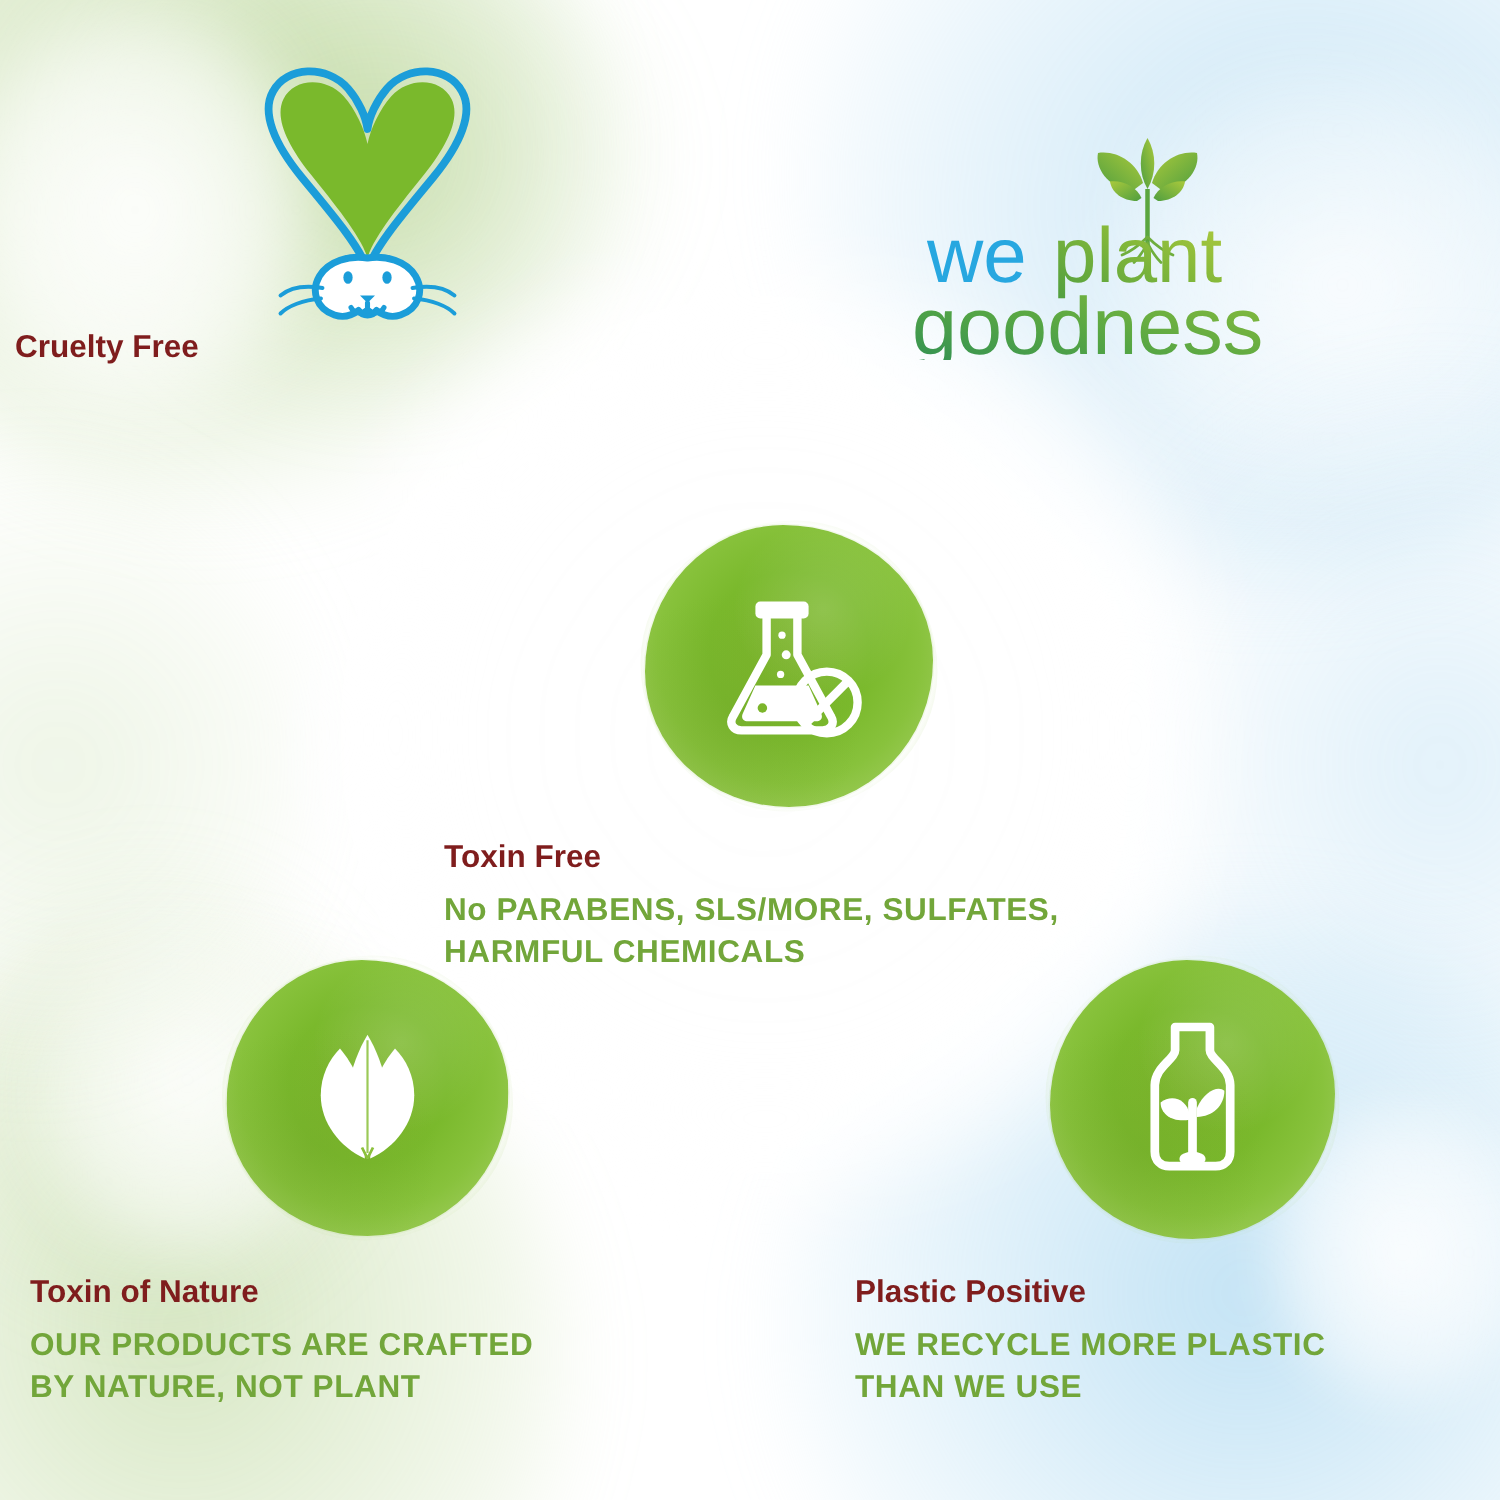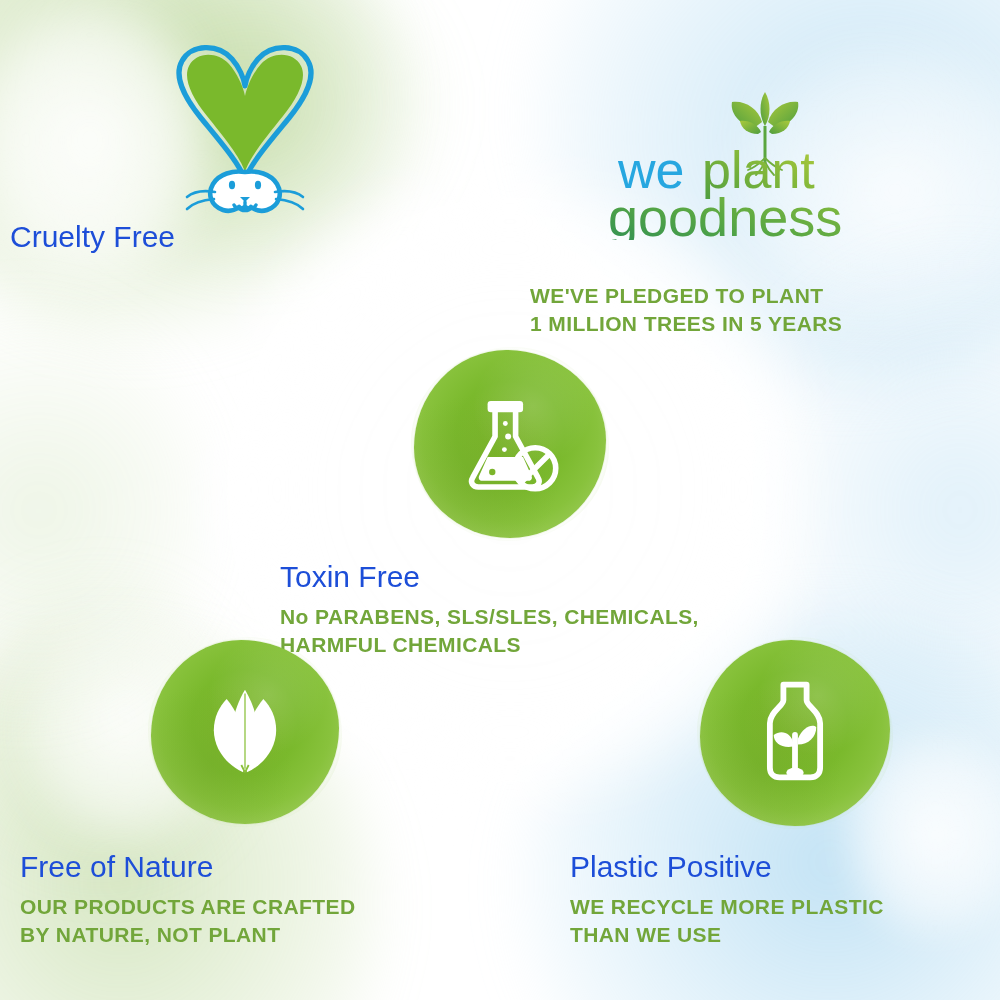--- a/index.html
+++ b/index.html
@@ -97,41 +97,41 @@
     background: radial-gradient(ellipse at 50% 50%, rgba(255,255,255,1) 0%, rgba(255,255,255,0.96) 55%, rgba(255,255,255,0) 88%);
     filter: blur(28px);
   }
 
   
   .panel {
     position: absolute;
     text-align: left;
   }
   .panel-title {
-    font-size: 30px;
-    font-weight: normal;
-    color: #1d4ed8;
+    font-size: 21px;
+    font-weight: bold;
+    color: #7f1d1d;
     letter-spacing: 0px;
     line-height: 1.1;
     margin: 0;
   }
   .panel-sub {
     font-size: 21px;
     font-weight: bold;
     color: #72a63a;
     letter-spacing: 0.4px;
     line-height: 1.32;
     margin: 10px 0 0 0;
     white-space: pre-line;
   }
 
   
   #panel-cruelty  { left: 10px;  top: 20px;  width: 470px; }
   #panel-plant    { left: 530px; top: 90px;  width: 460px; }
-  #panel-toxin    { left: 280px; top: 350px; width: 460px; }
+  #panel-toxin    { left: 296px; top: 350px; width: 460px; }
   #panel-nature   { left: 20px;  top: 640px; width: 450px; }
   #panel-plastic  { left: 570px; top: 640px; width: 450px; }
 
   .icon-wrap { display: block; margin: 0 auto; }
 
   
   .badge {
     position: relative;
     margin: 0 auto;
     display: flex;
@@ -288,22 +288,20 @@
                    M33 70 C 36 76, 39 80, 42 83" stroke="#6fae3d" stroke-width="1.8" fill="none" stroke-linecap="round"></path>
         </g>
 
         <text class="wordmark-we" x="8" y="98" font-family="'Liberation Sans', sans-serif" font-size="52" font-weight="normal">we</text>
         <text x="92" y="98" fill="url(#gradWordPlant)" font-family="'Liberation Sans', sans-serif" font-size="52" font-weight="normal">plant</text>
 
         <text x="-2" y="146" fill="url(#gradWordGood)" font-family="'Liberation Sans', sans-serif" font-size="54" font-weight="normal">goodness</text>
       </svg>
     </div>
 
-    <p class="panel-sub" style="margin-top:42px;">WE'VE PLEDGED TO PLANT
-1 MILLION TREES IN 5 YEARS</p>
   </div>
 
   <div class="panel" id="panel-toxin">
 
     <div class="badge" id="badge-toxin">
       <div class="blob"></div>
       <svg viewBox="0 0 120 120" width="112" height="112" aria-hidden="true">
         <g fill="none" stroke="#ffffff" stroke-width="6" stroke-linejoin="round" stroke-linecap="round">
 
           <path d="M44 26 L44 52 L20 96 C 17 101, 20 106, 26 106
@@ -319,21 +317,21 @@
         <circle cx="58" cy="52" r="3.2" fill="#ffffff"></circle>
         <circle cx="54" cy="66" r="2.6" fill="#ffffff"></circle>
         <circle cx="41" cy="90" r="3.4" fill="#7cb52b"></circle>
 
         <circle cx="87" cy="86" r="22" fill="none" stroke="#ffffff" stroke-width="6"></circle>
         <line x1="73" y1="100" x2="101" y2="72" stroke="#ffffff" stroke-width="6" stroke-linecap="round"></line>
       </svg>
     </div>
 
     <h2 class="panel-title" style="margin-top:22px;">Toxin Free</h2>
-    <p class="panel-sub">No PARABENS, SLS/SLES, CHEMICALS,
+    <p class="panel-sub">No PARABENS, SLS/MORE, SULFATES,
 HARMFUL CHEMICALS</p>
   </div>
 
   <div class="panel" id="panel-nature">
 
     <div class="badge" id="badge-nature">
       <div class="blob"></div>
       <svg viewBox="0 0 120 120" width="110" height="110" aria-hidden="true">
 
         <path d="M58 104 C 40 96, 26 78, 26 58 C 26 44, 32 32, 40 24
@@ -344,21 +342,21 @@
 
         <path d="M60 104 C 49 92, 44 72, 46 54 C 48 38, 54 24, 60 14
                  C 66 24, 72 38, 74 54 C 76 72, 71 92, 60 104 Z" fill="#ffffff"></path>
 
         <path d="M60 100 L60 18" stroke="#8ac03a" stroke-width="1.6" fill="none" opacity="0.85"></path>
 
         <path d="M60 104 L56 96 M60 104 L64 96" stroke="#8ac03a" stroke-width="2" fill="none"></path>
       </svg>
     </div>
 
-    <h2 class="panel-title" style="margin-top:26px;">Free of Nature</h2>
+    <h2 class="panel-title" style="margin-top:26px;">Toxin of Nature</h2>
     <p class="panel-sub">OUR PRODUCTS ARE CRAFTED
 BY NATURE, NOT PLANT</p>
   </div>
 
   <div class="panel" id="panel-plastic">
 
     <div class="badge" id="badge-plastic">
       <div class="blob"></div>
       <svg viewBox="0 0 120 120" width="116" height="116" aria-hidden="true">
 

